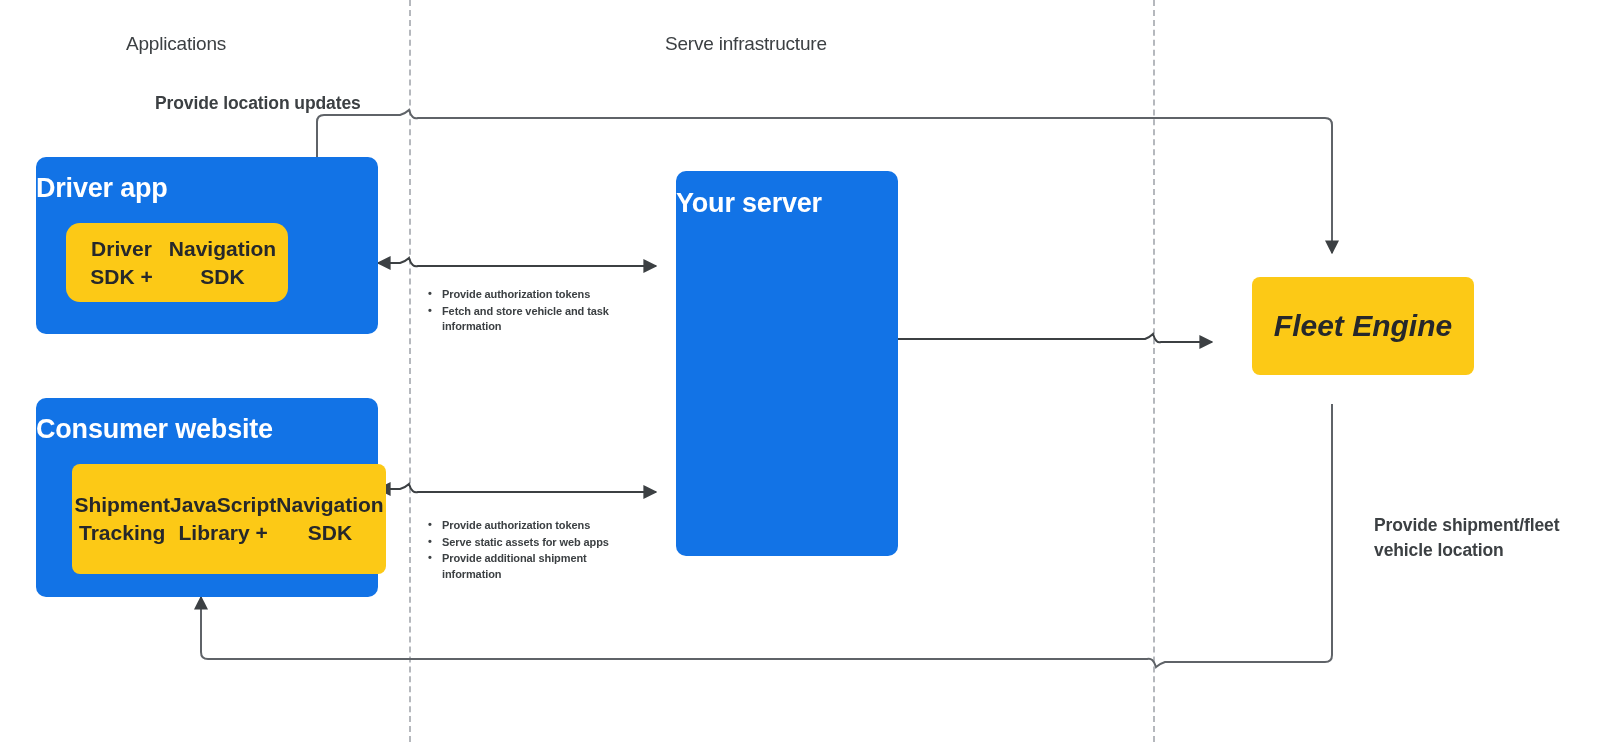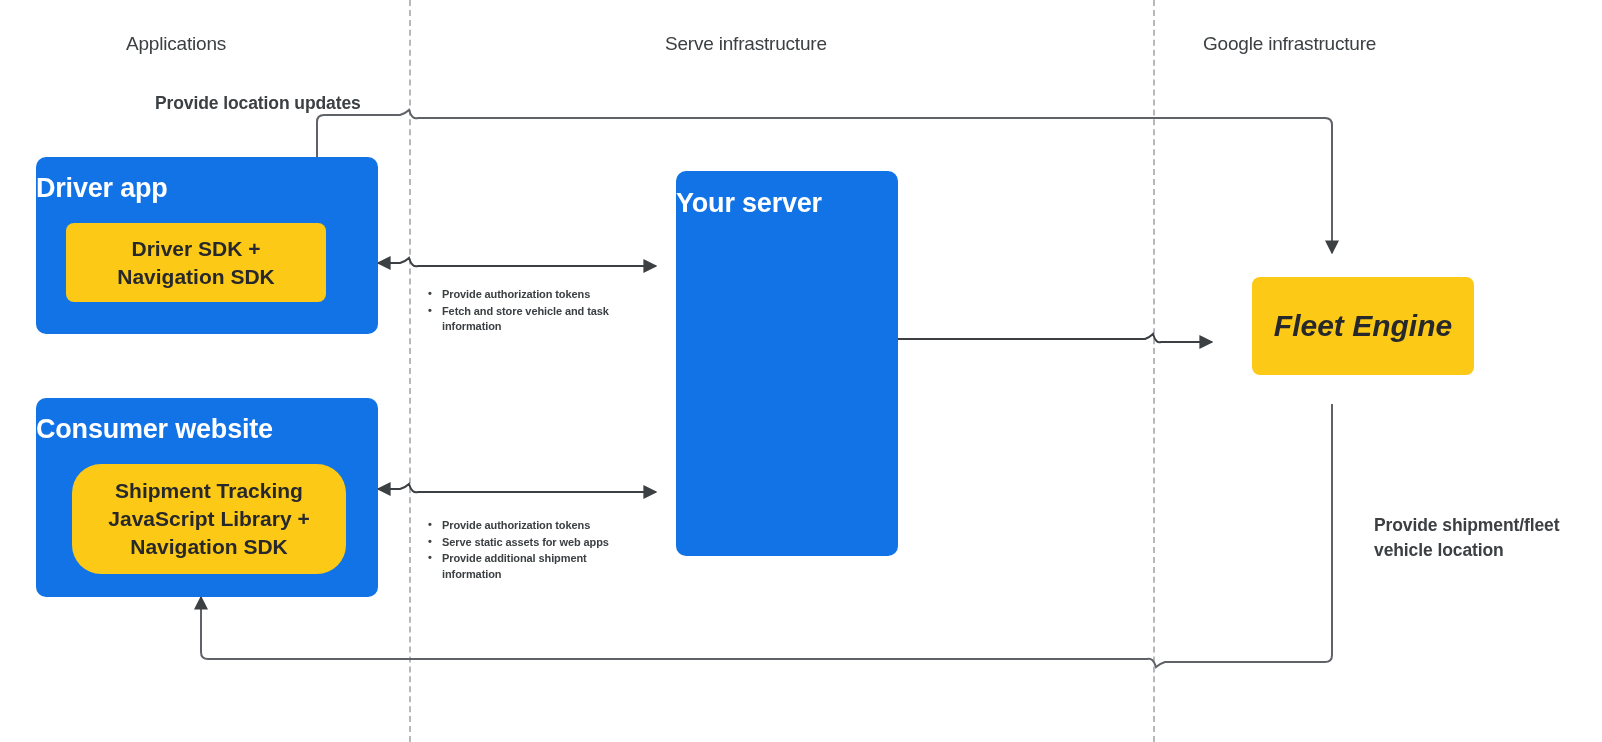--- a/index.html
+++ b/index.html
@@ -125,21 +125,20 @@
 </head>
 <body>
 
 <div id="diagram">
 
   <div class="divider" style="left:409px;"></div>
   <div class="divider" style="left:1153px;"></div>
 
   <div class="zone-label" style="left:126px; top:33px;">Applications</div>
   <div class="zone-label" style="left:665px; top:33px;">Serve infrastructure</div>
-  <div class="zone-label" style="left:1203px; top:33px;">Google infrastructure</div>
 
   <svg class="wires" viewBox="0 0 1602 742">
     <defs>
       <marker id="arrow-right" viewBox="0 0 10 10" refX="9" refY="5" markerWidth="7" markerHeight="7" orient="auto-start-reverse">
         <path d="M 0 0 L 10 5 L 0 10 z" fill="#3c4043"></path>
       </marker>
       <marker id="arrow-left" viewBox="0 0 10 10" refX="9" refY="5" markerWidth="7" markerHeight="7" orient="auto-start-reverse">
         <path d="M 0 0 L 10 5 L 0 10 z" fill="#3c4043"></path>
       </marker>
       <marker id="arrow-down" viewBox="0 0 10 10" refX="9" refY="5" markerWidth="7" markerHeight="7" orient="auto-start-reverse">
@@ -170,29 +169,29 @@
 
     <g>
       <path d="M 1332,404 L 1332,655 Q 1332,662 1325,662 L 1165,662
                Q 1159,664 1156,667 Q 1153,657 1147,659 L 208,659
                Q 201,659 201,652 L 201,597" fill="none" stroke="#5f6368" stroke-width="2" marker-end="url(#arrow-up)"></path>
     </g>
   </svg>
 
   <div class="outer-box" style="left:36px; top:157px; width:342px; height:177px;">
     <div class="outer-title" style="top:16px;">Driver app</div>
-    <div class="inner-box" style="left:30px; top:66px; width:260px; height:79px; flex-direction:column;">
+    <div class="inner-box" style="left:30px; top:66px; width:222px; height:79px; flex-direction:row;border-radius:14px;">
       <span>Driver SDK +</span>
       <span>Navigation SDK</span>
     </div>
   </div>
 
   <div class="outer-box" style="left:36px; top:398px; width:342px; height:199px;">
     <div class="outer-title" style="top:16px;">Consumer website</div>
-    <div class="inner-box" style="left:36px; top:66px; width:274px; height:110px; flex-direction:column;border-radius:29px;">
+    <div class="inner-box" style="left:36px; top:66px; width:314px; height:110px; flex-direction:row;">
       <span>Shipment Tracking</span>
       <span>JavaScript Library  +</span>
       <span>Navigation SDK</span>
     </div>
   </div>
 
   <div class="outer-box" style="left:676px; top:171px; width:222px; height:385px;">
     <div class="outer-title" style="top:17px;">Your server</div>
   </div>
 

